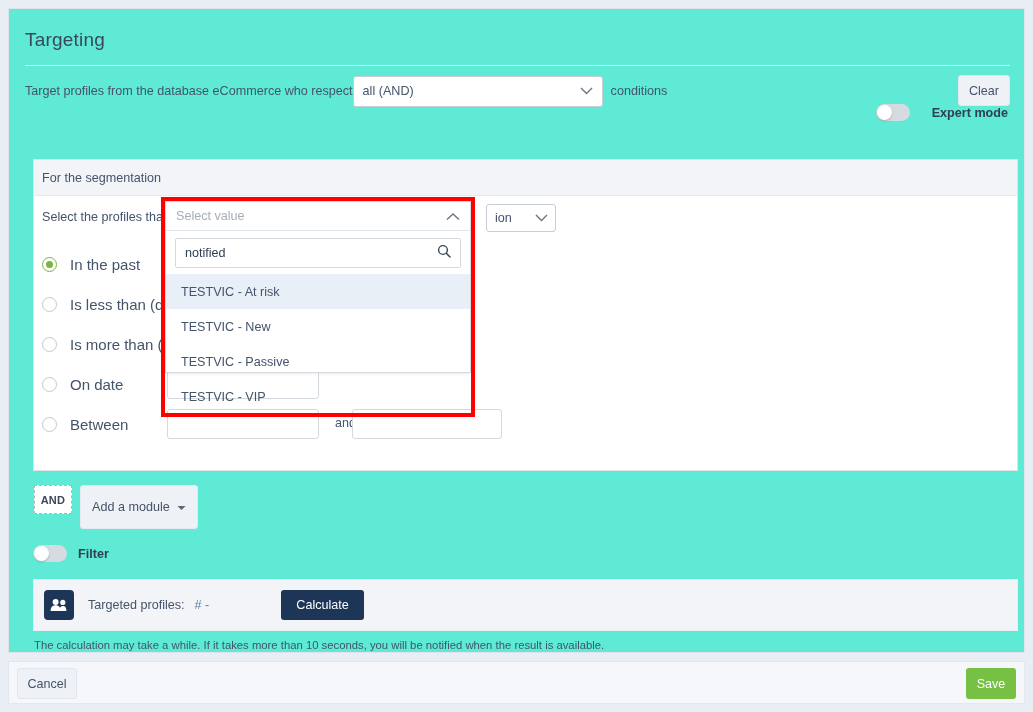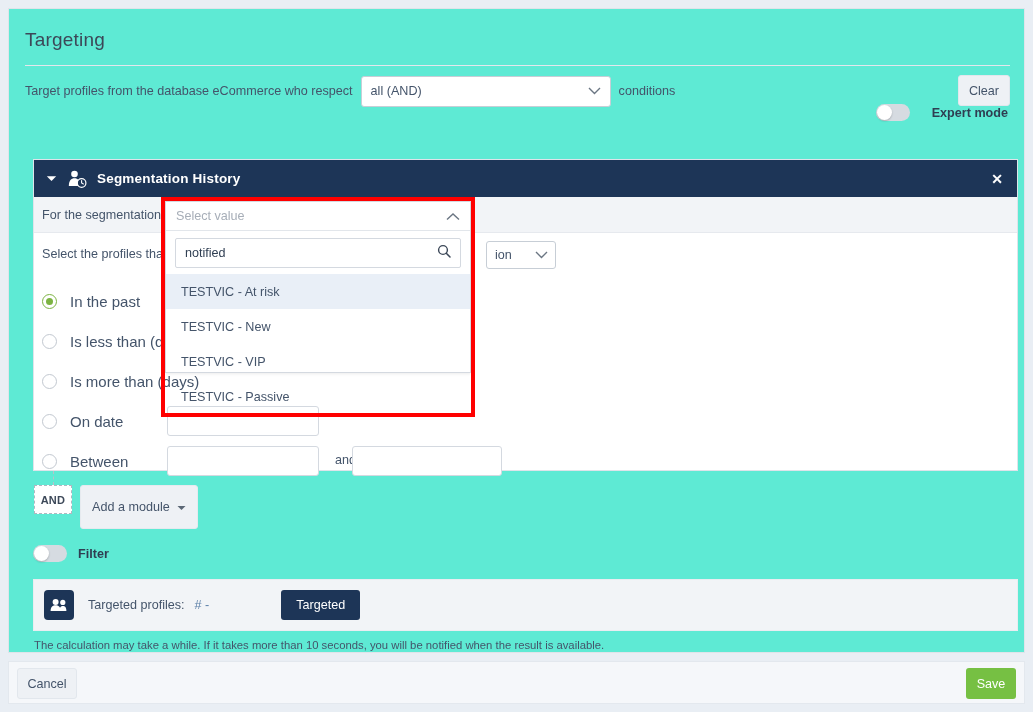--- a/index.html
+++ b/index.html
@@ -37,21 +37,20 @@
   }
 
   
   .target-row {
     position: absolute; left: 16px; top: 62px;
     width: 985px; height: 40px;
     display: flex; align-items: center;
   }
   .target-text { font-size: 12.6px; color: #44546a; }
   .cond-select {
-    margin-left: 8px;
     width: 250px; height: 31px;
     border: 1px solid #c7ced6; border-radius: 3px;
     background: #fff;
     display: flex; align-items: center;
     padding: 0 9px;
     font-size: 12.6px; color: #44546a;
     position: relative; cursor: pointer;
   }
   .cond-select .caret {
     position: absolute; right: 9px; top: 50%;
@@ -300,37 +299,20 @@
     </div>
 
     <div class="expert-wrap">
       <div class="toggle">
           <div class="knob"></div>
         </div>
       <span class="expert-label">Expert mode</span>
     </div>
 
     <div class="module">
-      <div class="module-head">
-        <span class="collapse-caret">
-          <svg width="11" height="7" viewBox="0 0 11 7">
-              <path d="M0.8 1.2 L5.5 6 L10.2 1.2" fill="#ffffff"></path>
-            </svg>
-        </span>
-        <span class="mod-icon">
-          <svg width="20" height="18" viewBox="0 0 20 18">
-            <circle cx="7.5" cy="4" r="3.3" fill="#ffffff"></circle>
-            <path d="M1.8 16 C1.8 10.6 4.3 8.2 7.5 8.2 C10.7 8.2 13.2 10.6 13.2 16 Z" fill="#ffffff"></path>
-            <circle cx="14.6" cy="13" r="4.3" fill="#1d3557" stroke="#ffffff" stroke-width="1.2"></circle>
-            <path d="M14.6 10.6 L14.6 13 L16.4 14" stroke="#ffffff" stroke-width="1.1" fill="none" stroke-linecap="round"></path>
-          </svg>
-        </span>
-        <span class="module-title">Segmentation History</span>
-        <span class="module-close">✕</span>
-      </div>
 
       <div class="seg-row">
         <span class="seg-row-label">For the segmentation</span>
       </div>
 
       <div class="profiles-row">
         <span class="profiles-label">Select the profiles that</span>
         <div class="action-select">
           <span>ion</span>
           <span class="caret">
@@ -397,21 +379,21 @@
       <span class="tp-icon">
         <svg width="19" height="14" viewBox="0 0 19 14">
           <circle cx="5.6" cy="4" r="3" fill="#ffffff"></circle>
           <circle cx="12.8" cy="4.4" r="2.6" fill="#ffffff"></circle>
           <path d="M0.6 13 C0.6 8.6 2.9 7.2 5.6 7.2 C8.3 7.2 10.6 8.6 10.6 13 Z" fill="#ffffff"></path>
           <path d="M9.5 13 C9.5 9.3 11 8 12.9 8 C14.9 8 16.4 9.3 16.4 13 Z" fill="#ffffff"></path>
         </svg>
       </span>
       <span class="tp-label">Targeted profiles:</span>
       <span class="tp-count"># -</span>
-      <span class="calc-btn">Targeted</span>
+      <span class="calc-btn">Calculate</span>
     </div>
 
     <div class="calc-note">The calculation may take a while. If it takes more than 10 seconds, you will be notified when the result is available.</div>
 
     <div class="dropdown">
       <div class="dd-head">
         <span class="dd-placeholder">Select value</span>
         <span class="caret-up">
           <svg width="14" height="8" viewBox="0 0 14 8">
               <path d="M1 6.6 L7 1 L13 6.6" fill="none" stroke="#6b7683" stroke-width="1.4"></path>
@@ -425,22 +407,22 @@
             <svg width="14" height="14" viewBox="0 0 14 14">
               <circle cx="6" cy="6" r="4.4" fill="none" stroke="#3c4858" stroke-width="1.4"></circle>
               <path d="M9.3 9.3 L13 13" stroke="#3c4858" stroke-width="1.5" stroke-linecap="round"></path>
             </svg>
           </span>
         </div>
       </div>
       <div class="dd-list">
         <div class="dd-item active">TESTVIC - At risk</div>
         <div class="dd-item">TESTVIC - New</div>
+        <div class="dd-item">TESTVIC - Passive</div>
         <div class="dd-item">TESTVIC - VIP</div>
-        <div class="dd-item">TESTVIC - Passive</div>
       </div>
     </div>
 
     <div class="red-box"></div>
 
   </div>
 
   <div class="footer">
     <div class="cancel-btn">Cancel</div>
     <div class="save-btn">Save</div>

